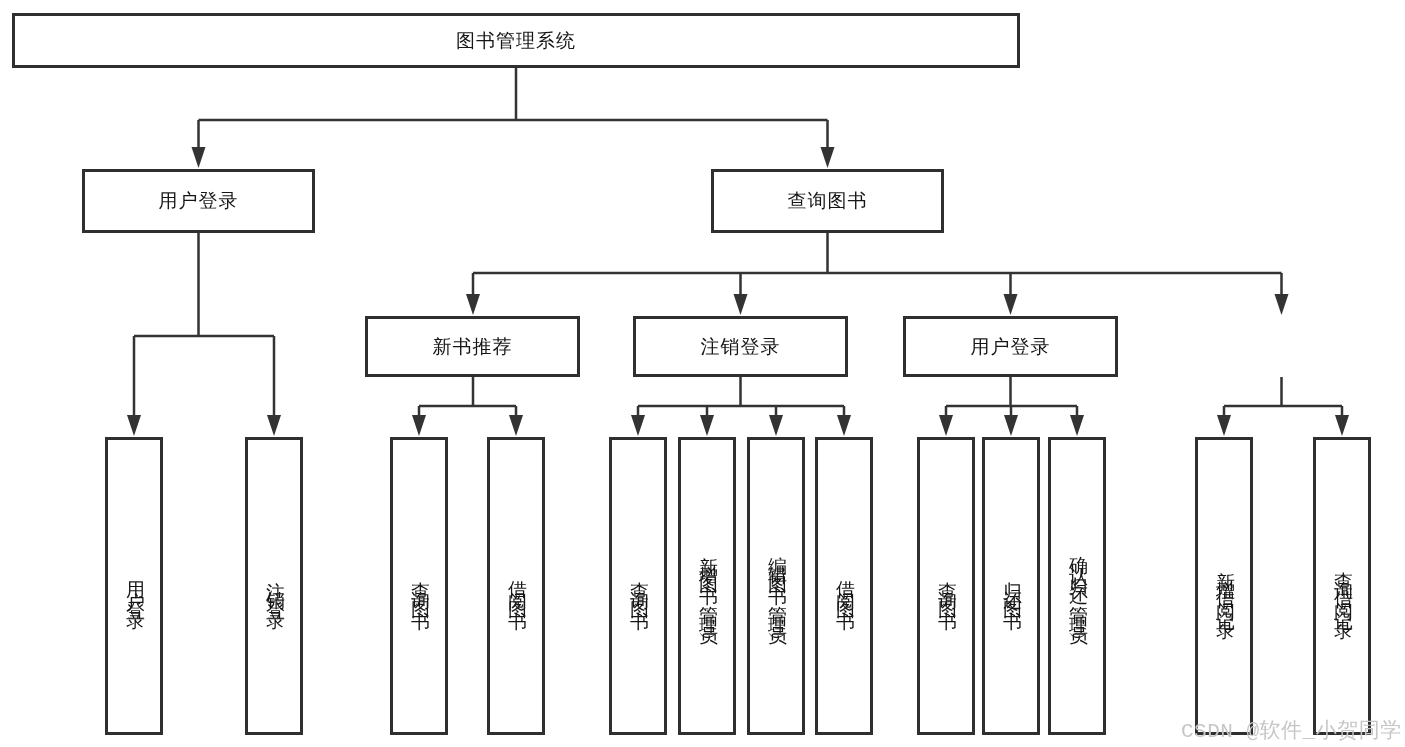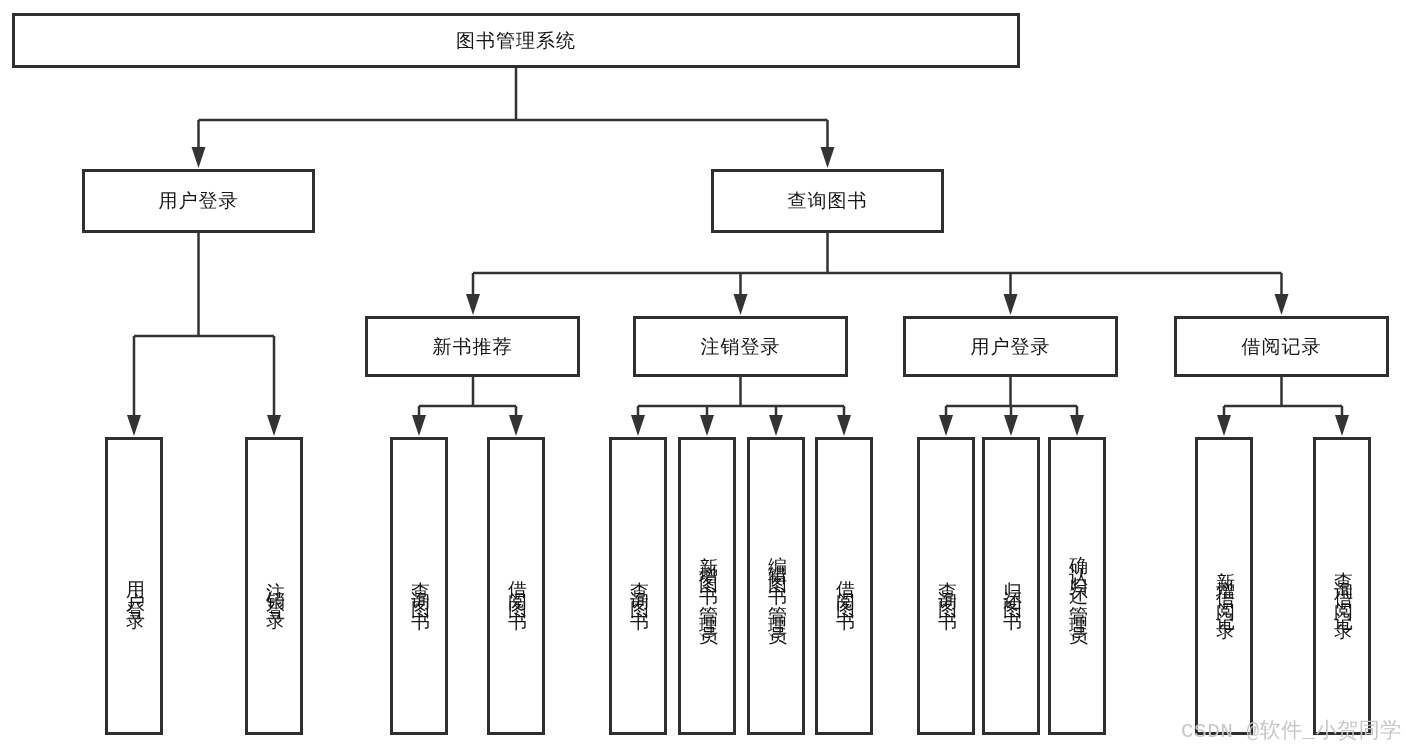--- a/index.html
+++ b/index.html
@@ -81,23 +81,20 @@
 
   <div class="box" style="left:365px;top:316px;width:215px;height:61px">
     <span class="hlabel">新书推荐</span>
   </div>
   <div class="box" style="left:633px;top:316px;width:215px;height:61px">
     <span class="hlabel">注销登录</span>
   </div>
   <div class="box" style="left:903px;top:316px;width:215px;height:61px">
     <span class="hlabel">用户登录</span>
   </div>
-  <div class="box" style="left:1174px;top:316px;width:215px;height:61px">
-    <span class="hlabel">借阅记录</span>
-  </div>
 
   <div class="box" style="left:105px;top:437px;width:58px;height:298px">
     <span class="vtext">用户登录</span>
   </div>
   <div class="box" style="left:245px;top:437px;width:58px;height:298px">
     <span class="vtext">注销登录</span>
   </div>
 
   <div class="box" style="left:390px;top:437px;width:58px;height:298px">
     <span class="vtext">查询图书</span>

